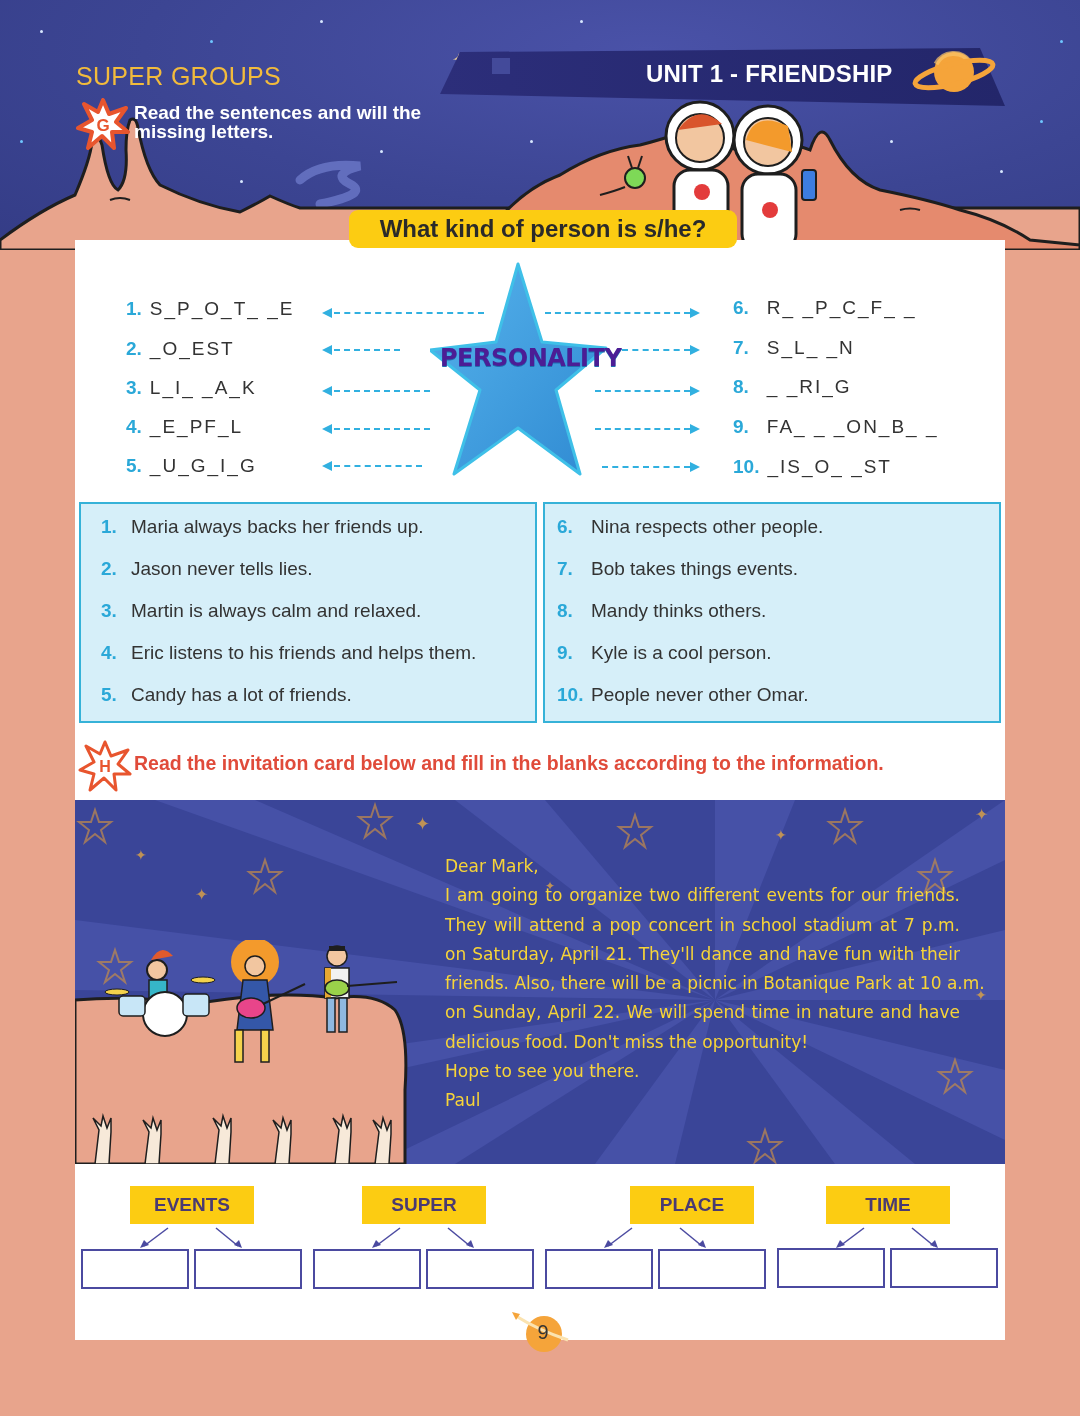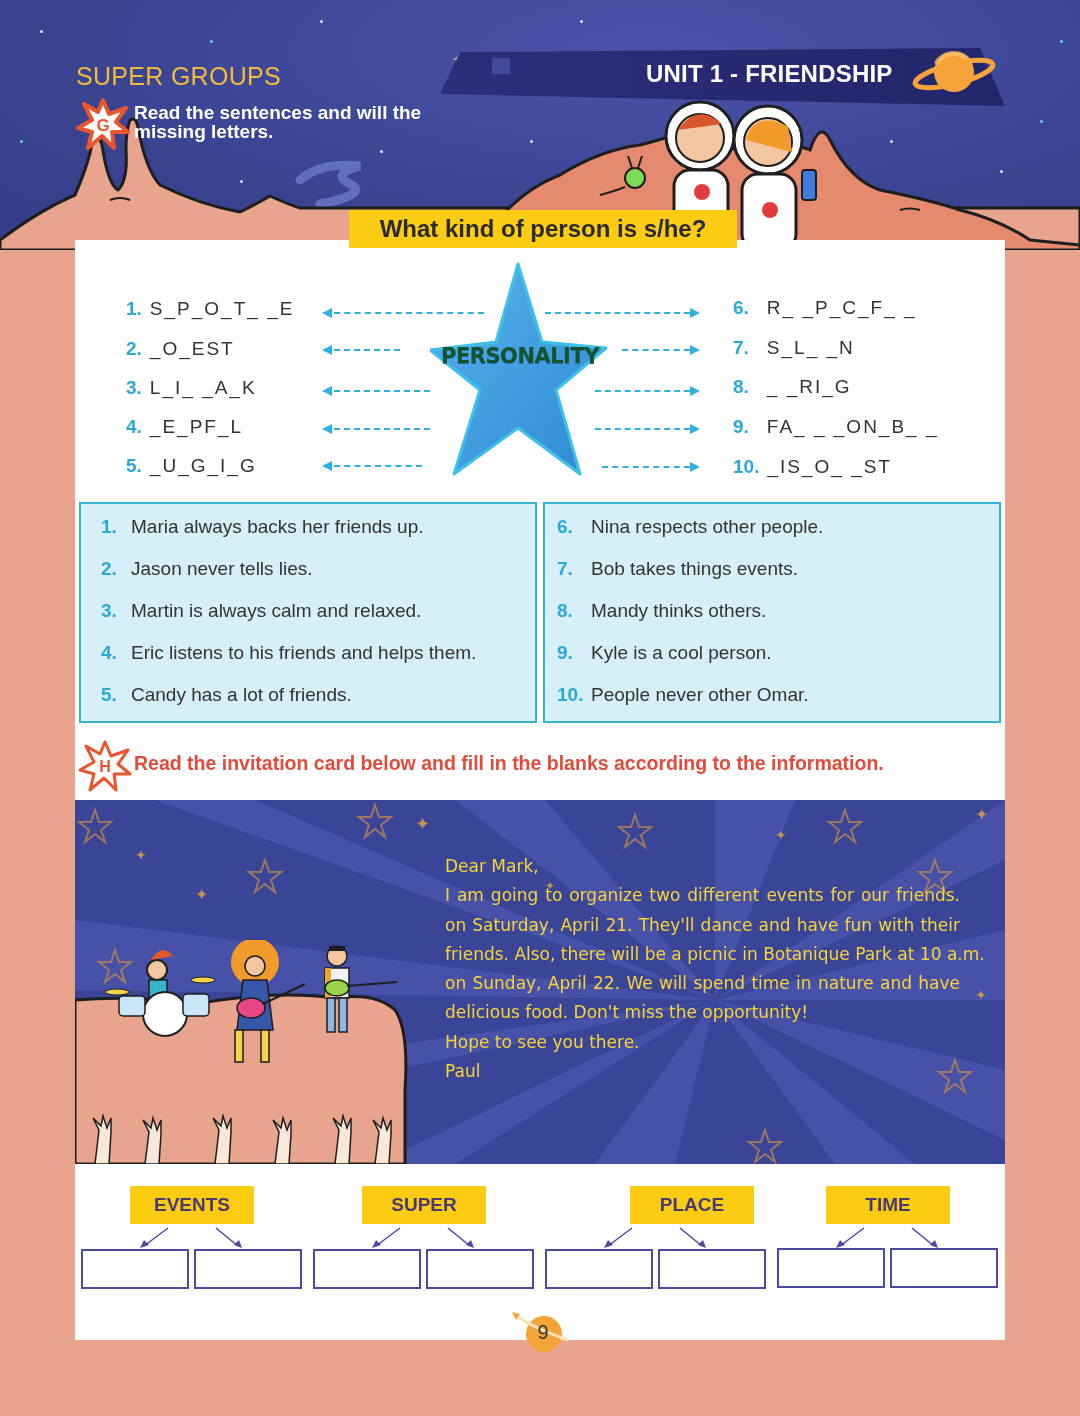--- a/index.html
+++ b/index.html
@@ -26,35 +26,35 @@
     font-weight: bold; font-size: 24px; color: #ffffff; letter-spacing: 0.2px; }
   .saturn { position: absolute; left: 912px; top: 44px; width: 84px; height: 56px; }
 
   .astronauts { position: absolute; left: 590px; top: 100px; width: 250px; height: 150px; }
 
   
   .page { position: absolute; left: 75px; top: 240px; width: 930px; height: 1100px; background: #ffffff; }
 
   .qtitle { position: absolute; left: 349px; top: 210px; width: 388px; height: 38px; background: #fccc12;
     font-family: "Liberation Sans", sans-serif; font-weight: bold; font-size: 24px; color: #2a2a2a;
-    text-align: center; line-height: 38px; }
+    text-align: center; line-height: 38px; border-radius: 9px; }
 
   
   .puzzle-row { position: absolute; height: 26px; display: flex; align-items: center;
     font-family: "Liberation Sans", sans-serif; font-size: 19px; color: #333; letter-spacing: 2px; white-space: pre; }
   .pnum { color: #2aa8d8; font-weight: bold; letter-spacing: 0; margin-right: 8px; }
   .arrow-line { position: absolute; height: 2px; border-top: 2px dashed #31b0e0; }
   .arrow-head-l { position: absolute; width: 0; height: 0; border-top: 5px solid transparent;
     border-bottom: 5px solid transparent; border-right: 10px solid #31b0e0; }
   .arrow-head-r { position: absolute; width: 0; height: 0; border-top: 5px solid transparent;
     border-bottom: 5px solid transparent; border-left: 10px solid #31b0e0; }
 
   .star-big { position: absolute; left: 430px; top: 260px; width: 178px; height: 218px; }
   .star-label { position: absolute; left: 440px; top: 344px; width: 160px; text-align: center;
-    font-family: "DejaVu Sans", sans-serif; font-weight: bold; font-size: 21px; color: #14532d;
+    font-family: "DejaVu Sans", sans-serif; font-weight: bold; font-size: 24px; color: #4c1d95;
     letter-spacing: -0.5px; text-shadow: 0 1px 0 #1f6fb0; }
 
   
   .sbox { position: absolute; top: 502px; width: 458px; height: 221px; background: #d6eff9;
     border: 2px solid #36b2d8; padding: 12px 0 0 20px; }
   .sline { height: 42px; display: flex; align-items: flex-start; font-family: "Liberation Sans", sans-serif;
     font-size: 19px; color: #333; }
   .snum { color: #2aa8d8; font-weight: bold; width: 30px; flex-shrink: 0; }
   .snum.wide { width: 34px; }
 
@@ -366,20 +366,21 @@
     <path d="M140 224 L144 190 L138 178 L146 186 L148 176 L152 188 L156 178 L156 192 L154 224 Z"></path>
     <path d="M200 224 L204 192 L198 180 L206 188 L208 178 L212 190 L216 180 L216 194 L214 224 Z"></path>
     <path d="M260 224 L264 190 L258 178 L266 186 L268 176 L272 188 L276 178 L276 192 L274 224 Z"></path>
     <path d="M300 224 L304 192 L298 180 L306 188 L308 178 L312 190 L316 180 L316 194 L314 224 Z"></path>
   </g>
 </svg>
 
 <div class="letter">
   <div class="letter-line">Dear Mark,</div>
   <div class="letter-line just">I am going to organize two different events for our friends.</div>
+  <div class="letter-line just">They will attend a pop concert in school stadium at 7 p.m.</div>
   <div class="letter-line just">on Saturday, April 21. They'll dance and have fun with their</div>
   <div class="letter-line just">friends. Also, there will be a picnic in Botanique Park at 10 a.m.</div>
   <div class="letter-line just">on Sunday, April 22. We will spend time in nature and have</div>
   <div class="letter-line">delicious food. Don't miss the opportunity!</div>
   <div class="letter-line">Hope to see you there.</div>
   <div class="letter-line">Paul</div>
 </div>
 
 <div class="cat-label" style="left:130px">EVENTS</div>
 <div class="cat-label" style="left:362px">SUPER</div>

